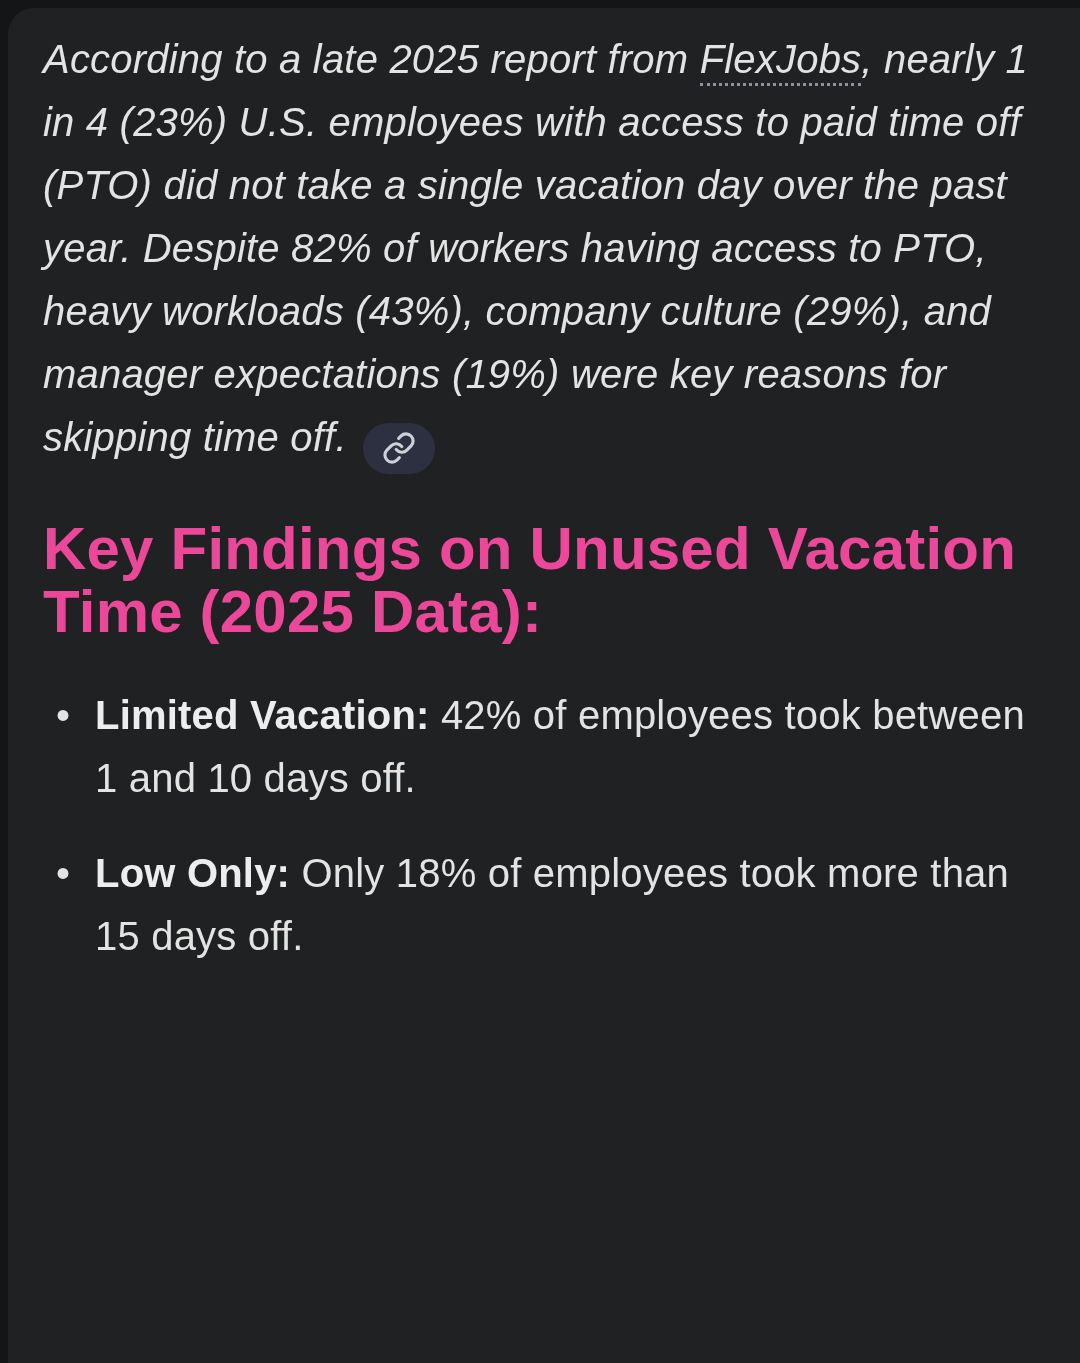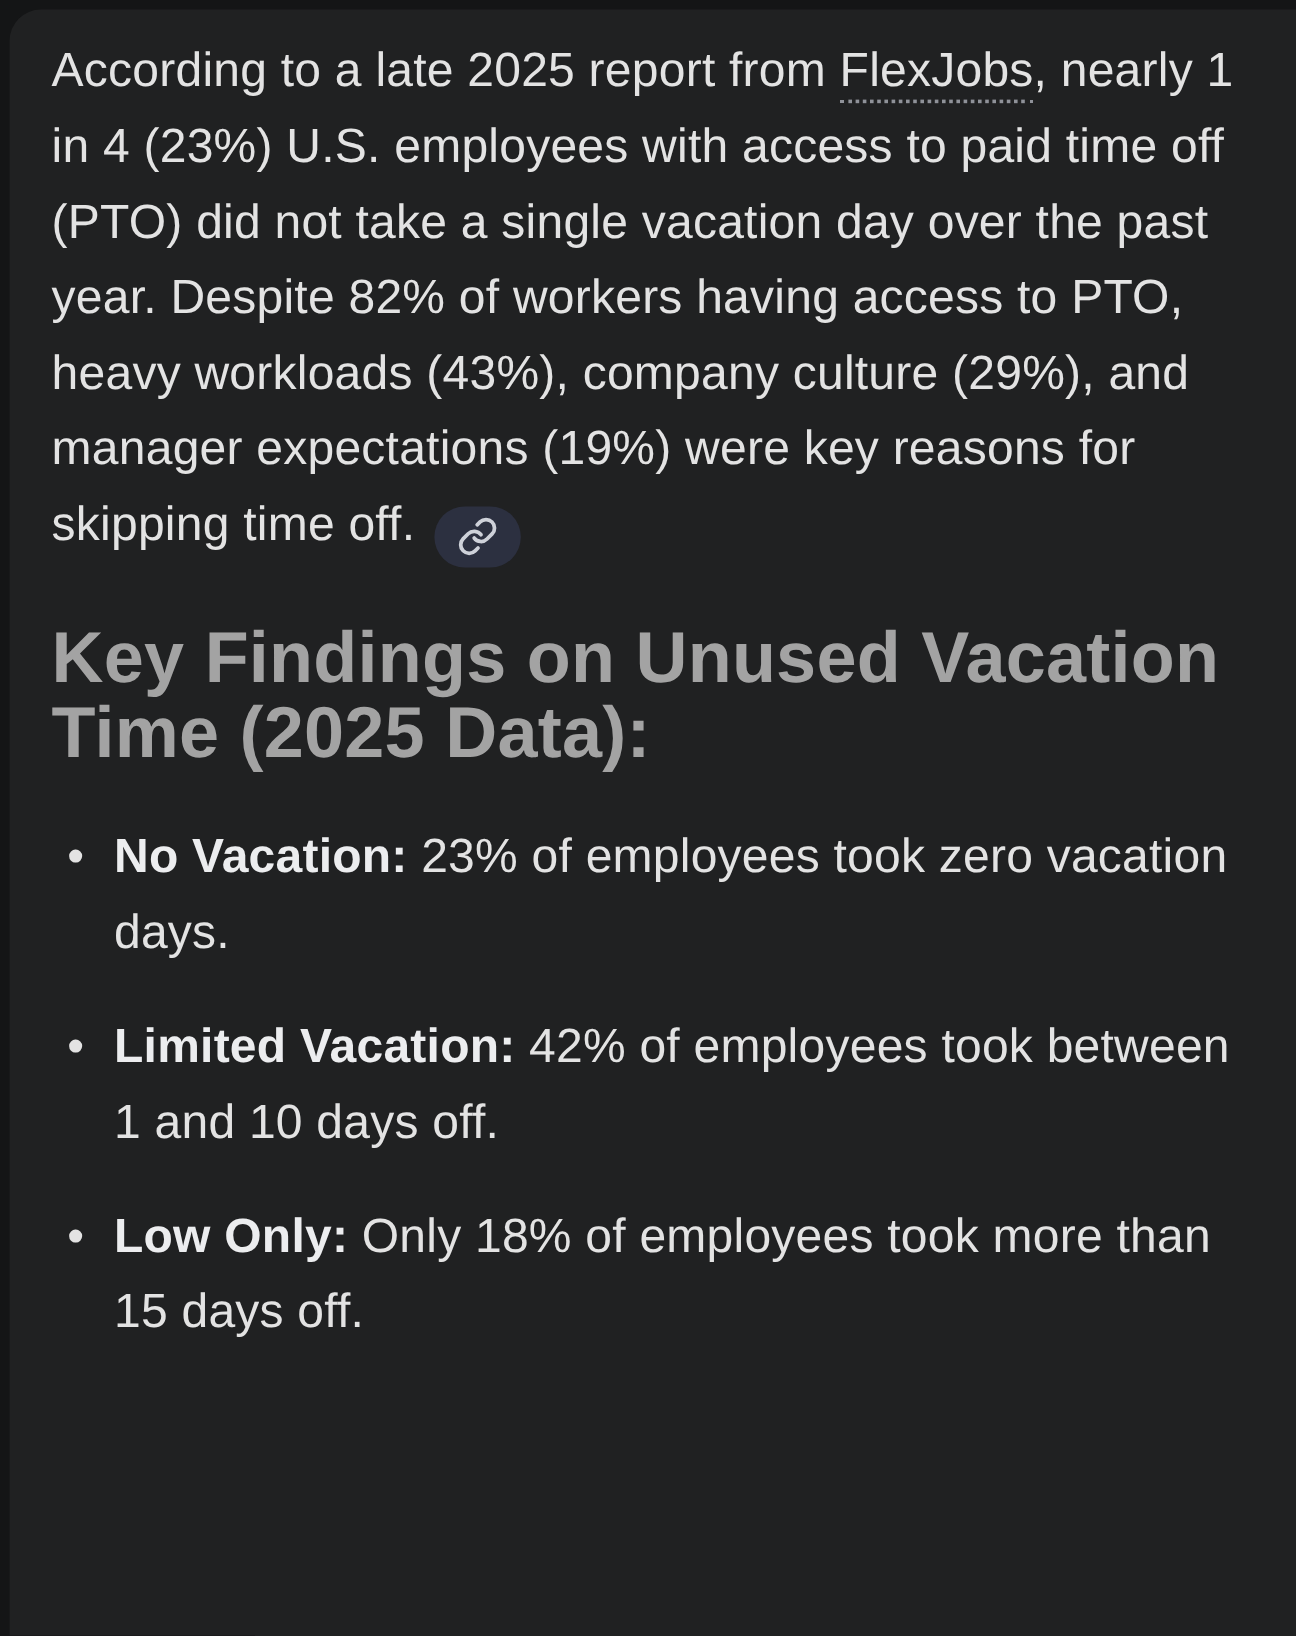--- a/index.html
+++ b/index.html
@@ -13,21 +13,21 @@
     position: absolute;
     top: 8px; left: 8px; right: 0; bottom: 0;
     background: #202122;
     border-top-left-radius: 26px;
     padding: 20px 42px 0 35px;
     color: #e3e3e3;
     font-size: 40px;
     line-height: 63px;
     letter-spacing: 0.2px;
   }
-  .paragraph { font-weight: 400; }
+  .paragraph { font-weight: 400; font-style: italic; }
   .source-link {
     color: #e3e3e3;
     text-decoration: none;
     border-bottom: 3px dotted #8f9299;
     padding-bottom: 2px;
     cursor: pointer;
   }
   .source-chip {
     display: inline-flex;
     align-items: center;
@@ -36,21 +36,21 @@
     border-radius: 26px;
     background: #2c3040;
     border: none;
     vertical-align: -14px;
     margin-left: 16px;
     cursor: pointer;
   }
   .source-chip svg { display: block; }
   .section-heading {
     font-weight: 700;
-    color: #a3a3a3;
+    color: #ec4899;
     margin-top: 43px;
   }
   ul.findings {
     list-style: none;
     margin-top: 41px;
   }
   ul.findings li {
     position: relative;
     padding-left: 52px;
     margin-bottom: 32px;
@@ -75,21 +75,20 @@
           <path d="M10 13a5 5 0 0 0 7.54.54l3-3a5 5 0 0 0-7.07-7.07l-1.72 1.71"></path>
           <path d="M14 11a5 5 0 0 0-7.54-.54l-3 3a5 5 0 0 0 7.07 7.07l1.71-1.71"></path>
         </svg>
         </span>
       </button></p>
 
   <h2 class="section-heading">Key Findings on Unused Vacation Time (2025 Data):</h2>
 
   <ul class="findings">
 
-    <li><span class="lead">No Vacation:</span><span> 23% of employees took zero vacation days.</span></li>
 
     <li><span class="lead">Limited Vacation:</span><span> 42% of employees took between 1 and 10 days off.</span></li>
 
     <li><span class="lead">Low Only:</span><span> Only 18% of employees took more than 15 days off.</span></li>
 
 
   </ul>
 
 </div>
 

